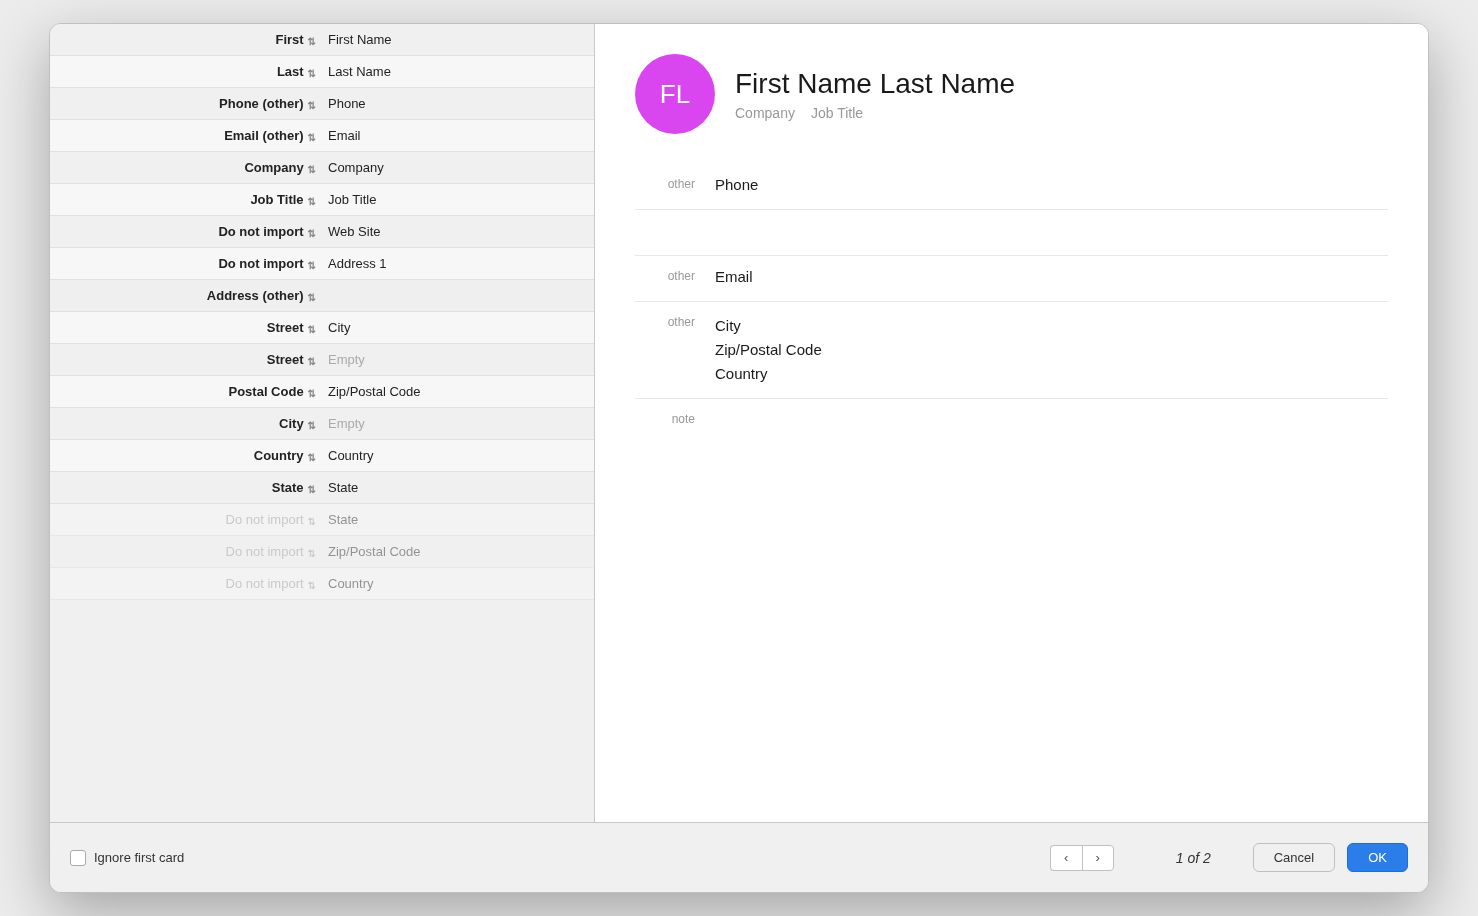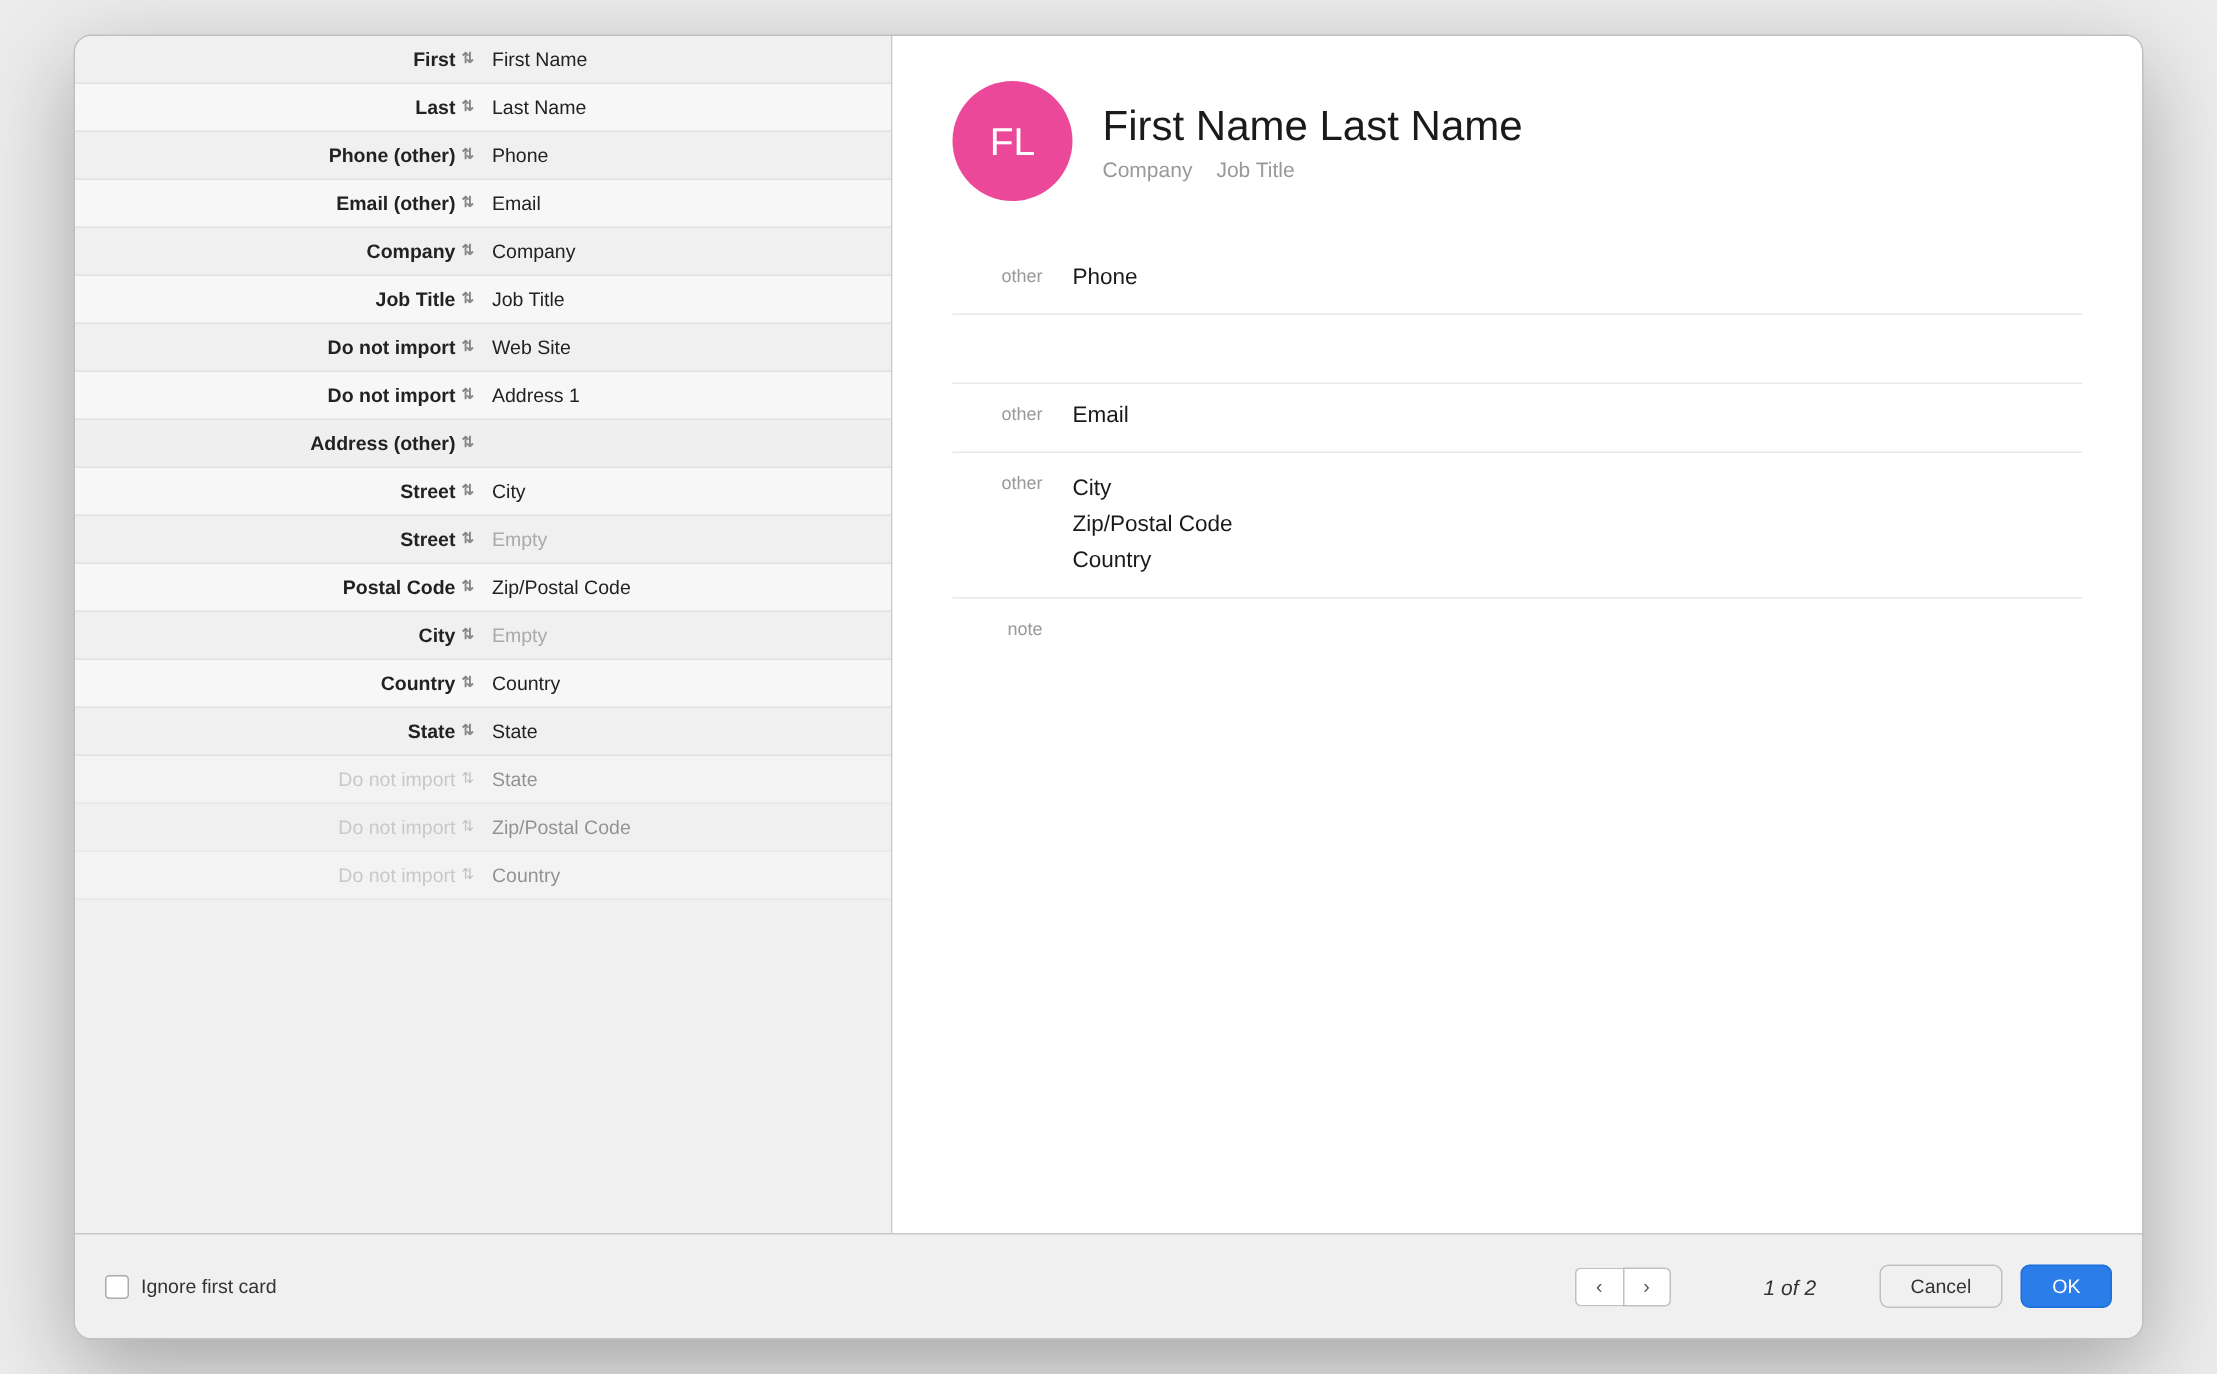--- a/index.html
+++ b/index.html
@@ -72,21 +72,21 @@
       opacity: 0.45;
     }
 
     .field-label {
       font-weight: bold;
       font-size: 13px;
       color: #222;
       text-align: right;
       padding-right: 6px;
       display: flex;
-      align-items: center;
+      align-items: flex-end;
       justify-content: flex-end;
       gap: 4px;
     }
 
     .field-label.dimmed-label {
       color: #999;
       font-weight: normal;
     }
 
     .updown-icon {
@@ -129,21 +129,21 @@
       display: flex;
       align-items: center;
       gap: 20px;
       margin-bottom: 30px;
     }
 
     .avatar {
       width: 80px;
       height: 80px;
       border-radius: 50%;
-      background: #ec4899;
+      background: #d946ef;
       display: flex;
       align-items: center;
       justify-content: center;
       color: white;
       font-size: 26px;
       font-weight: 500;
       flex-shrink: 0;
       text-align: center;
     }
 

